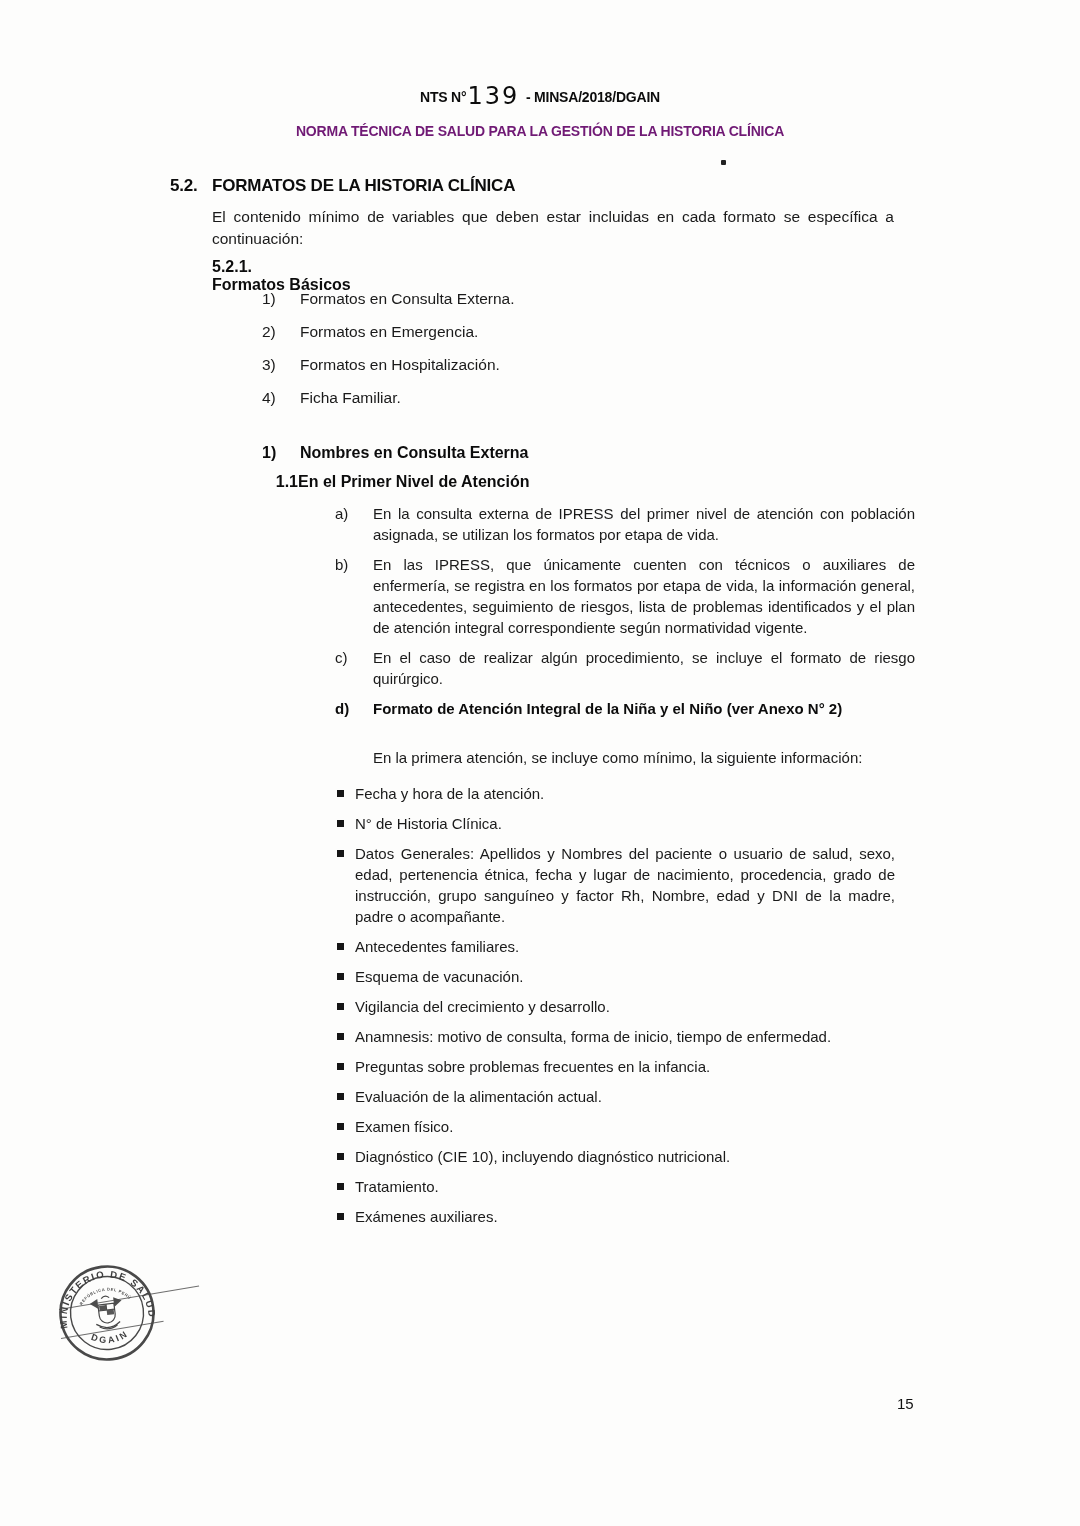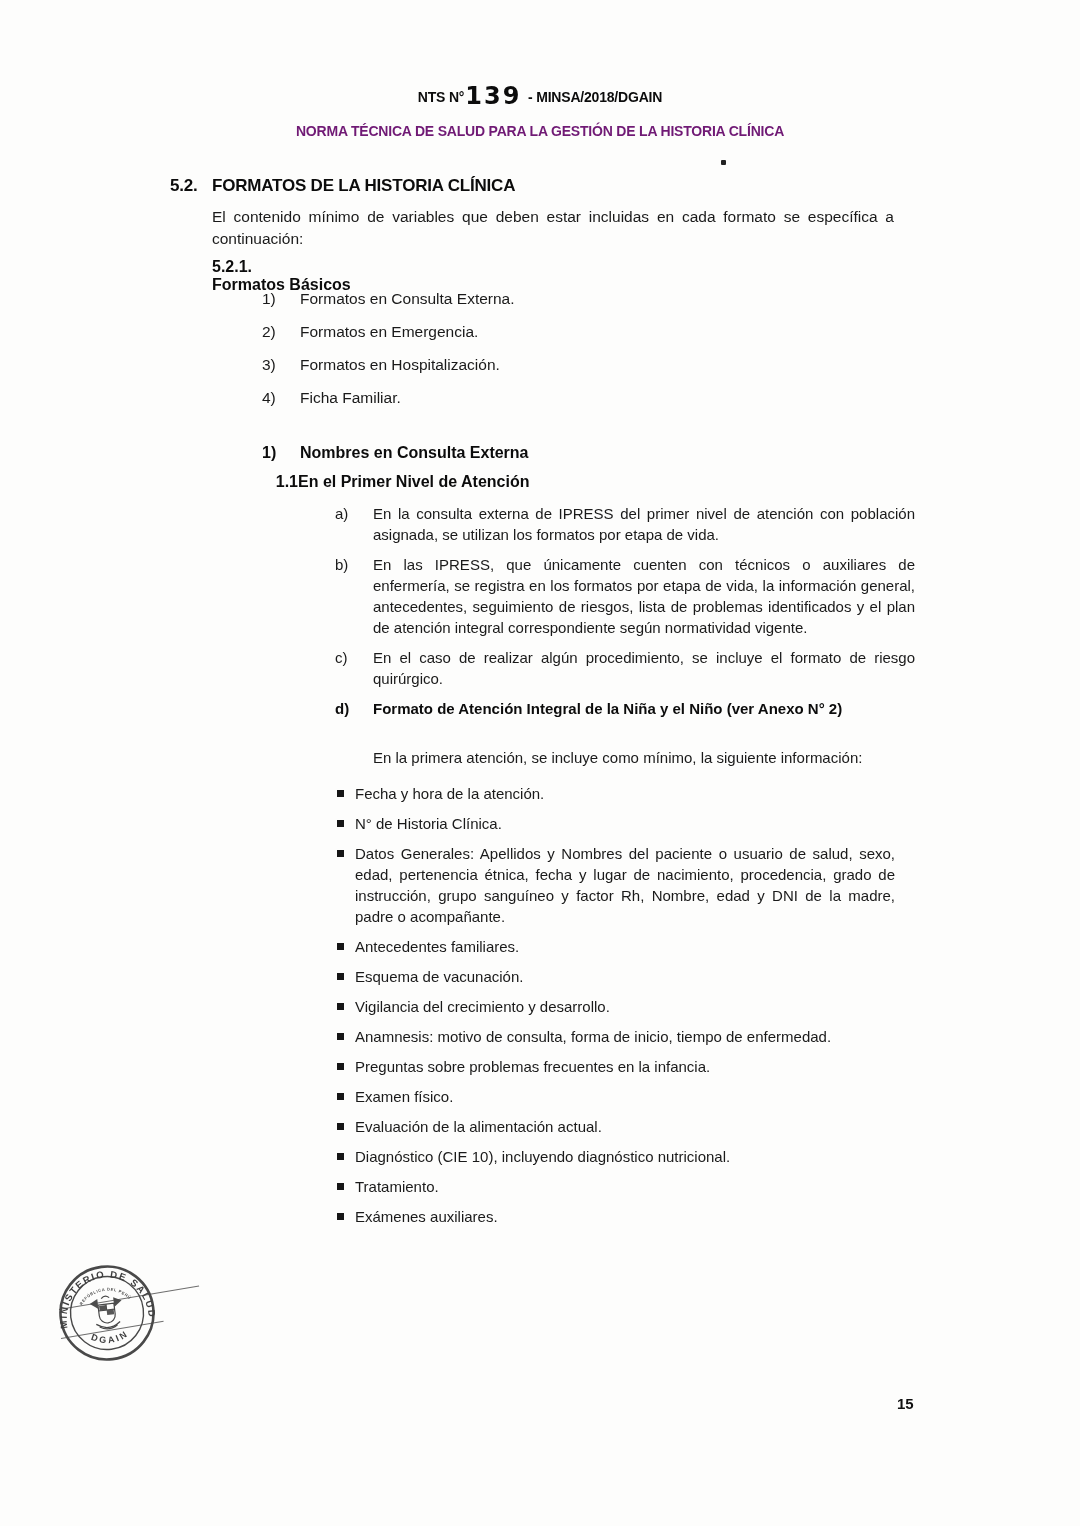--- a/index.html
+++ b/index.html
@@ -13,21 +13,21 @@
     overflow:hidden;
   }
   .abs{position:absolute;}
   .b{font-weight:700;color:#0c0c0c;}
 
   
   .doc-header{top:84px;left:0;width:1080px;text-align:center;line-height:20px;}
   .h-line1{font-weight:700;font-size:14px;letter-spacing:-0.2px;color:#0c0c0c;}
   .hand{
     font-family:"DejaVu Sans", sans-serif;
-    font-size:24px;font-weight:700;letter-spacing:2px;
+    font-size:24px;font-weight:400;letter-spacing:2px;
     position:relative;top:2px;margin:0 3px 0 1px;
   }
   .h-line2{font-weight:700;font-size:14px;letter-spacing:-0.2px;color:#701a75;margin-top:14px;}
 
   .speck{top:160px;left:721px;width:5px;height:5px;background:#222;border-radius:1px;}
 
   
   .sec-head{top:176px;left:170px;display:flex;font-size:17px;letter-spacing:-0.2px;}
   .sec-head .num{width:42px;}
   .intro{top:206px;left:212px;width:682px;font-size:15.5px;line-height:21.5px;text-align:justify;margin:0;}
@@ -61,21 +61,21 @@
   .bullets li + li{margin-top:9px;}
   .bullets .sq{flex:0 0 7px;width:7px;height:7px;background:#161616;margin:7px 11px 0 0;}
   .bullets .btx{width:540px;text-align:justify;}
 
   
   .seal{top:1263px;left:57px;width:100px;height:100px;transform:rotate(-7deg);opacity:.92;}
   .scanline{height:0;border-top:1.5px solid #4a4a4a;transform-origin:left center;opacity:.8;}
   .line-a{top:1309px;left:59px;width:142px;transform:rotate(-9.5deg);}
   .line-b{top:1338px;left:61px;width:104px;transform:rotate(-9.5deg);}
 
-  .pageno{top:1395px;left:897px;font-size:15px;font-weight:700;color:#111;}
+  .pageno{top:1395px;left:897px;font-size:15px;font-weight:400;color:#111;}
 </style>
 </head>
 <body>
 
 <div class="page">
 
   <header class="abs doc-header">
     <div class="h-line1">
       <span>NTS N°</span><span class="hand">139</span>
       <span>- MINSA/2018/DGAIN</span>
@@ -175,25 +175,25 @@
     <li>
         <span class="sq"></span>
         <span class="btx">Anamnesis: motivo de consulta, forma de inicio, tiempo de enfermedad.</span>
       </li>
     <li>
         <span class="sq"></span>
         <span class="btx">Preguntas sobre problemas frecuentes en la infancia.</span>
       </li>
     <li>
         <span class="sq"></span>
+        <span class="btx">Evaluación de la alimentación actual.</span>
+      </li>
+    <li>
+        <span class="sq"></span>
         <span class="btx">Examen físico.</span>
-      </li>
-    <li>
-        <span class="sq"></span>
-        <span class="btx">Evaluación de la alimentación actual.</span>
       </li>
     <li>
         <span class="sq"></span>
         <span class="btx">Diagnóstico (CIE 10), incluyendo diagnóstico nutricional.</span>
       </li>
     <li>
         <span class="sq"></span>
         <span class="btx">Tratamiento.</span>
       </li>
     <li>

